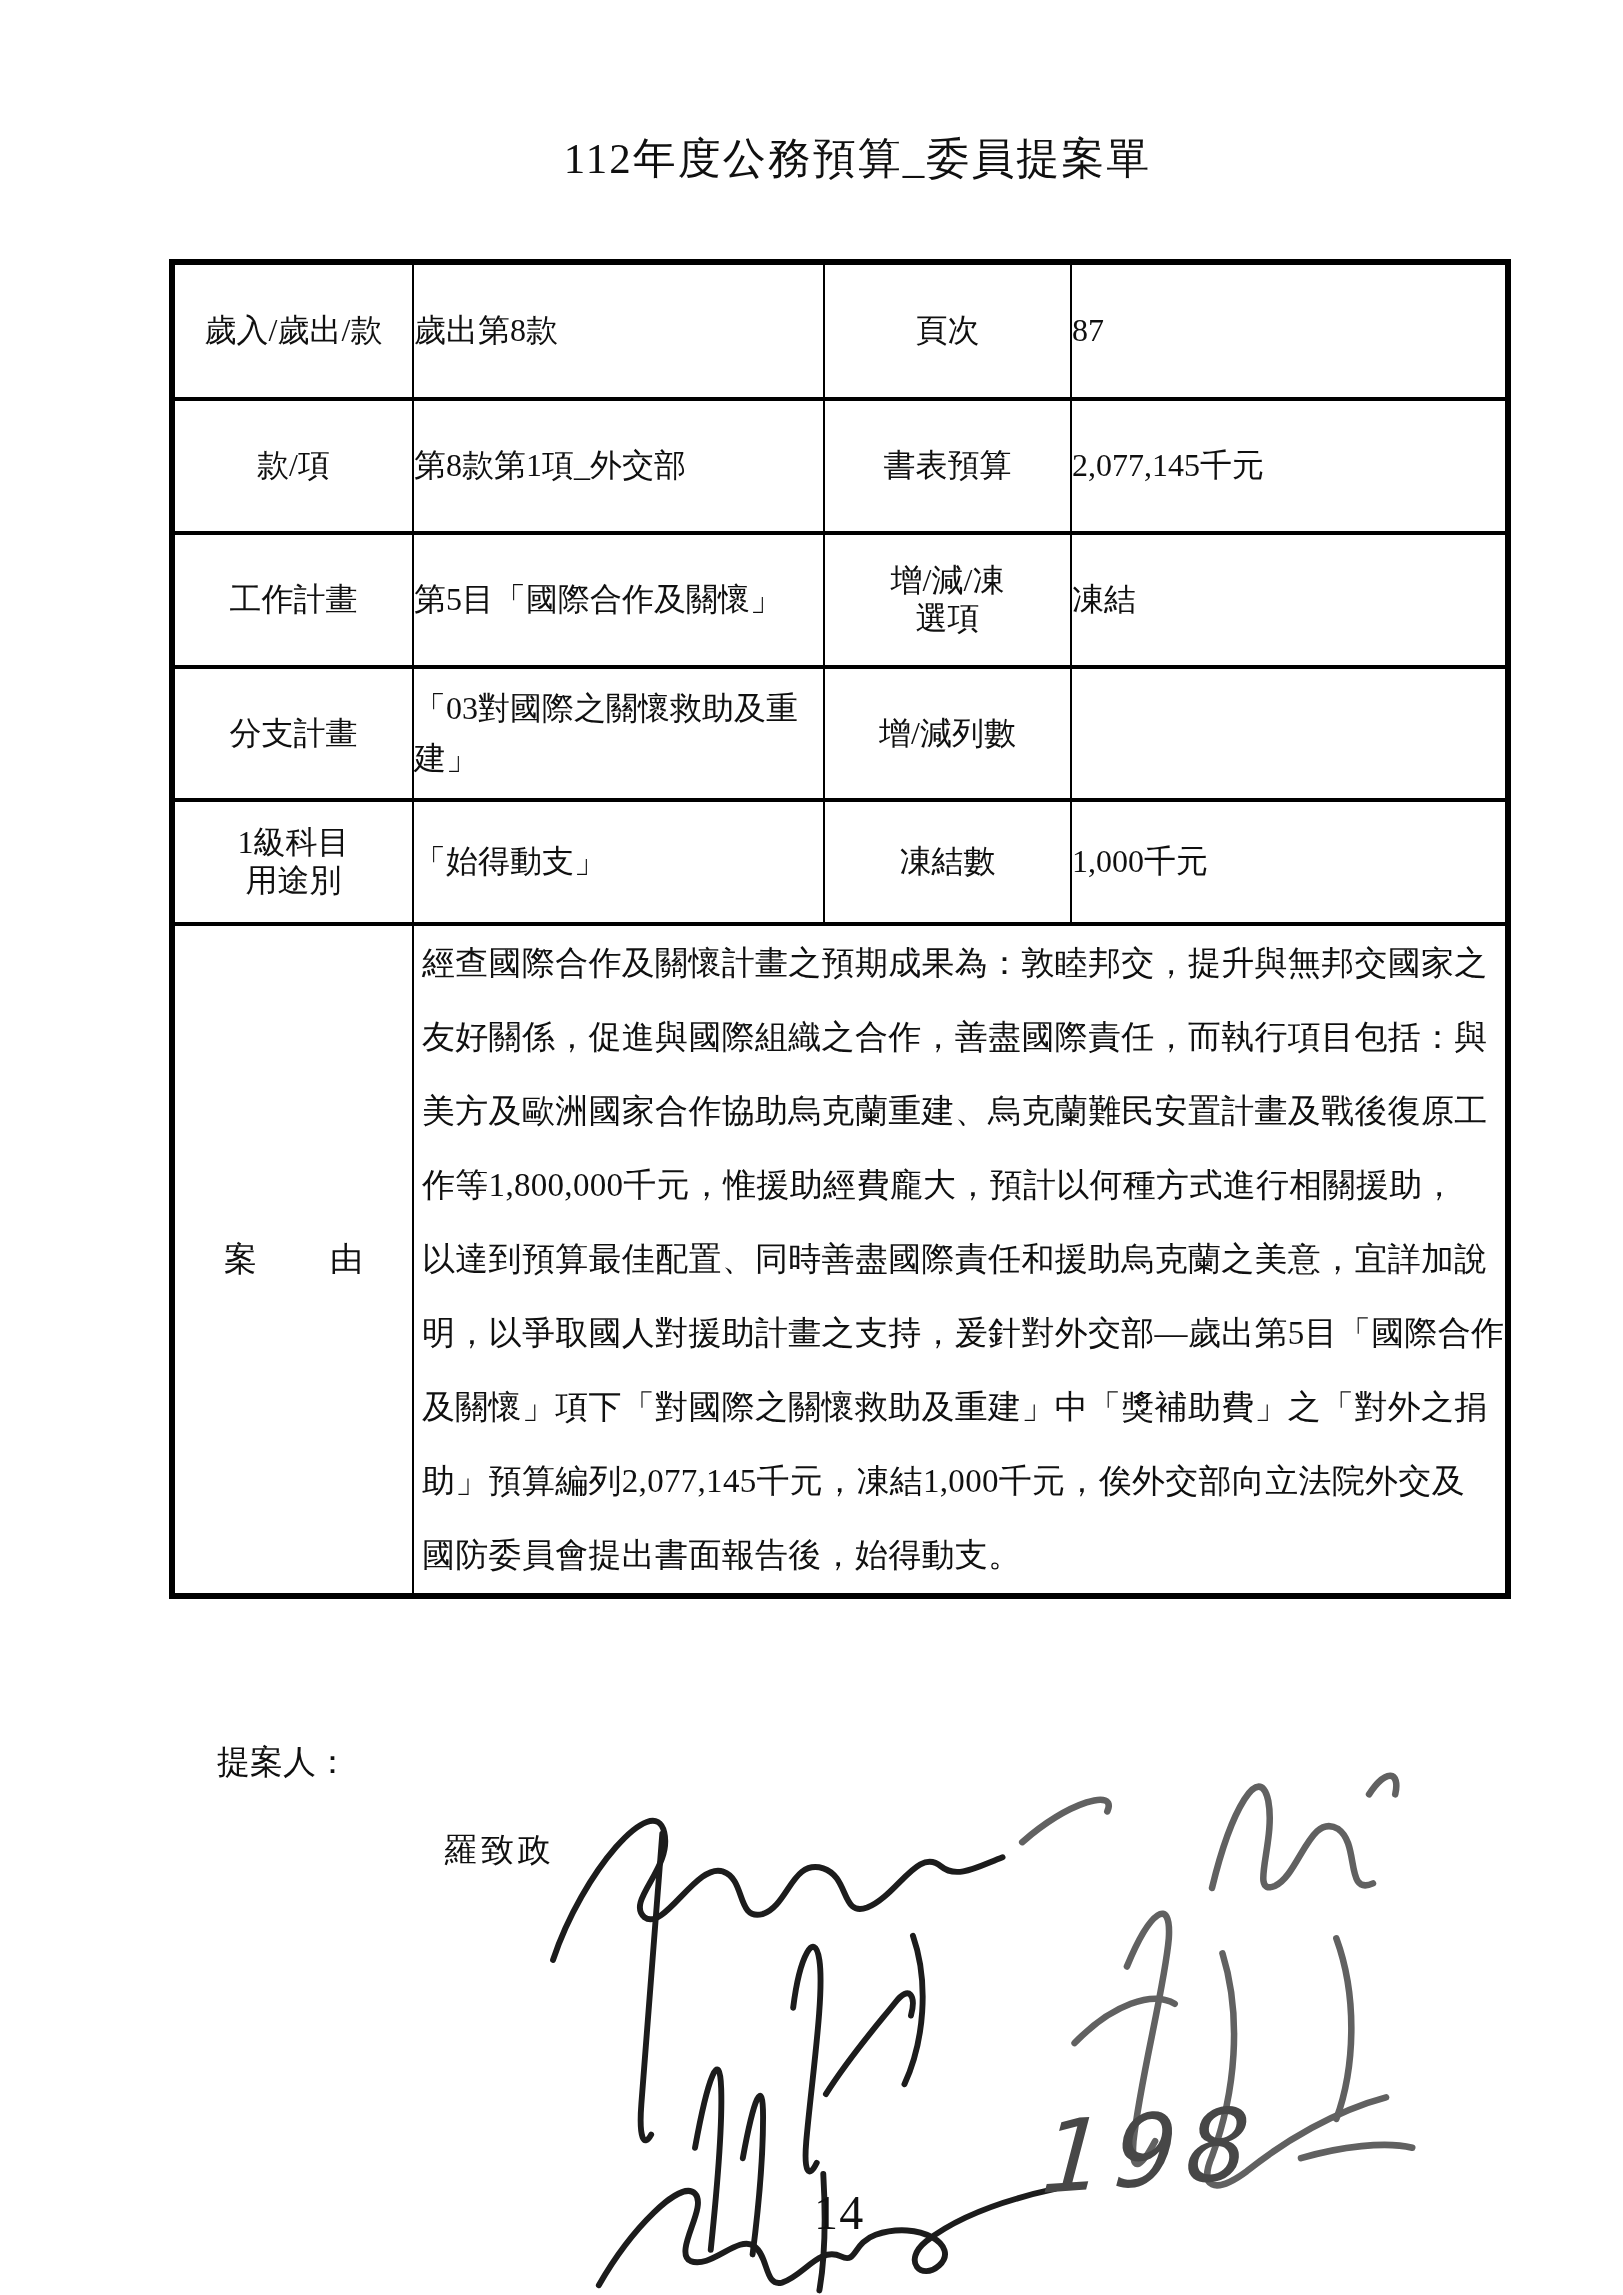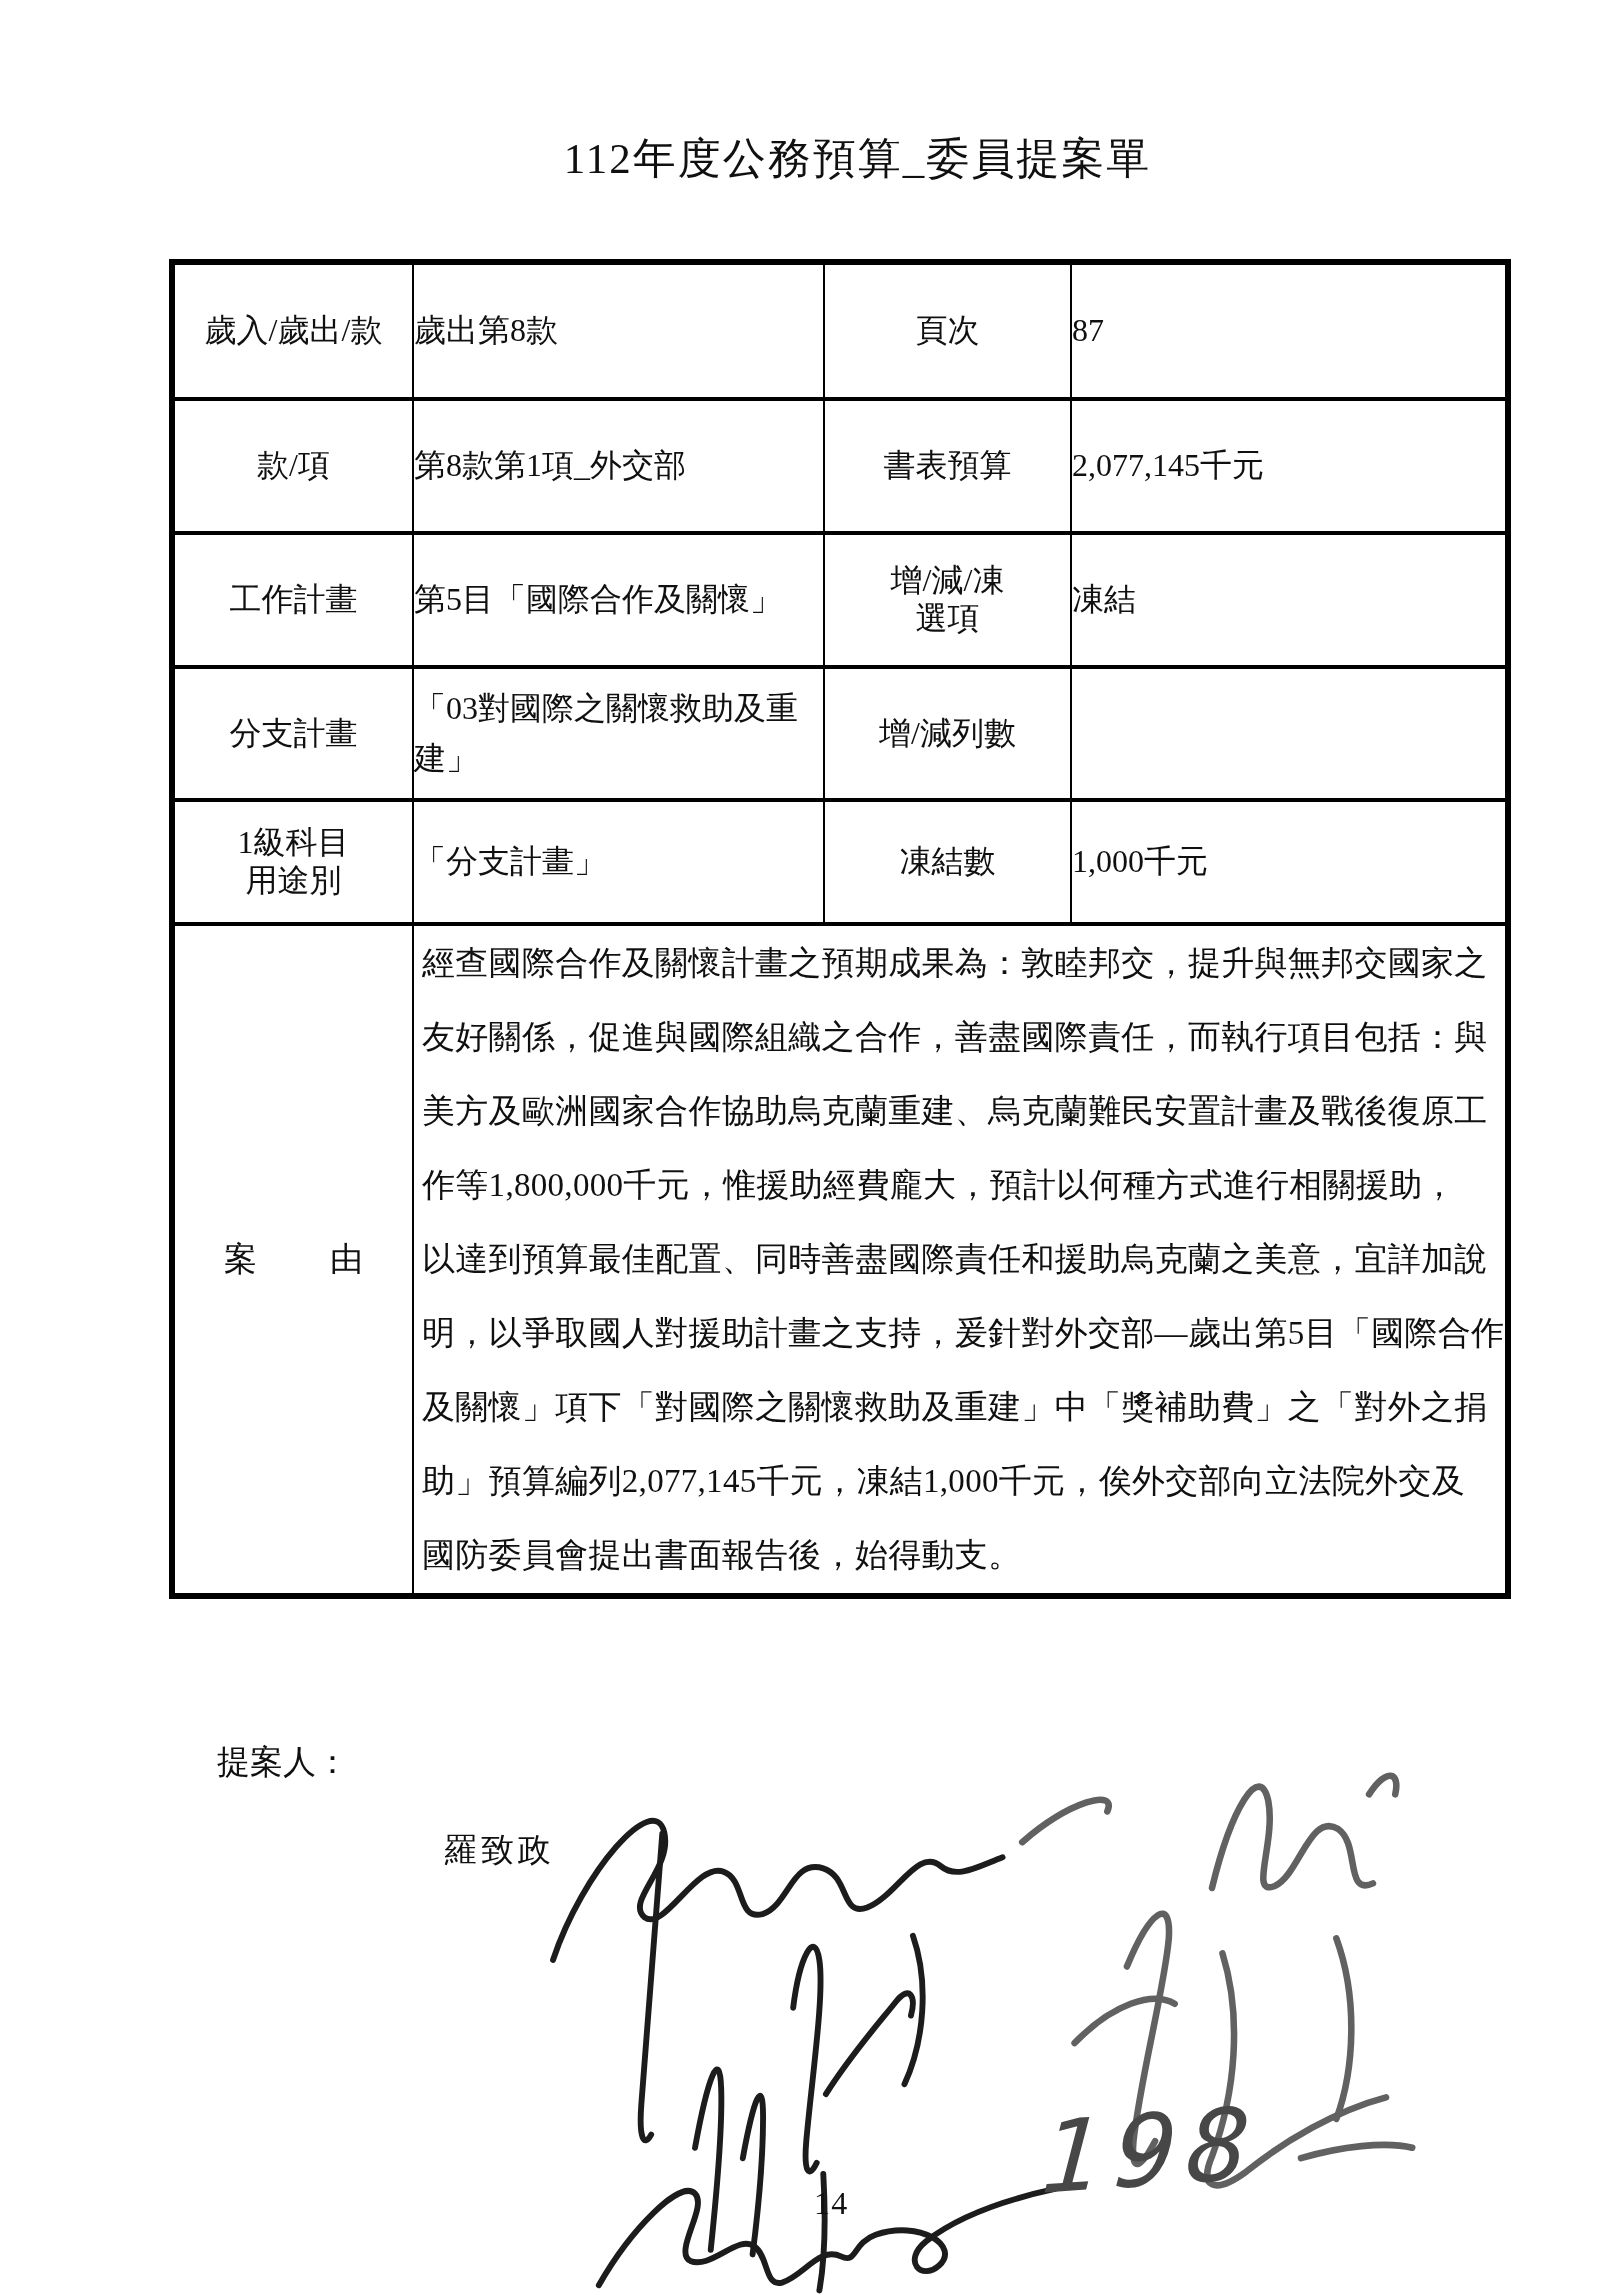--- a/index.html
+++ b/index.html
@@ -30,21 +30,21 @@
   .case-cell{vertical-align:top;padding:2.6px 5.2px 0 11.8px;}
   .case-line{height:74px;display:flex;align-items:center;font-size:33px;white-space:nowrap;letter-spacing:0.3px;padding-left:8px;}
   .proposer-label{position:absolute;left:217px;top:1740px;font-size:33px;}
   .proposer-name{position:absolute;left:408px;top:1828px;font-size:33px;letter-spacing:3.9px;margin-left:36px;}
   .handwritten-number{
     position:absolute;left:1042px;top:2093px;
     font-family:"DejaVu Sans",sans-serif;font-style:italic;
     font-size:99px;color:#474747;letter-spacing:9.2px;
     transform:rotate(-4deg) skewX(-8deg);
   }
-  .page-number{position:absolute;left:814px;top:2185px;font-size:32px;letter-spacing:1.3px;}
+  .page-number{position:absolute;left:814px;top:2185px;font-size:48px;letter-spacing:1.3px;}
   .sig-layer{position:absolute;left:0;top:0;width:1623px;height:2295px;pointer-events:none;}
 </style>
 </head>
 <body>
 
 <div class="doc-title">112年度公務預算_委員提案單</div>
 
 <table class="proposal">
   <colgroup>
     <col style="width:241px">
@@ -78,21 +78,21 @@
     <td class="lbl">分支計畫</td>
     <td class="val">「03對國際之關懷救助及重建」</td>
     <td class="lbl">增/減列數</td>
     <td class="val2"></td>
   </tr>
   <tr style="height:124px">
     <td class="lbl">
       <div>1級科目</div>
       <div>用途別</div>
     </td>
-    <td class="val">「分支計畫」</td>
+    <td class="val">「始得動支」</td>
     <td class="lbl">凍結數</td>
     <td class="val2">1,000千元</td>
   </tr>
   <tr style="height:672px">
     <td>
       <div class="case-label">
         <span>案</span>
         <span>由</span>
       </div>
     </td>

